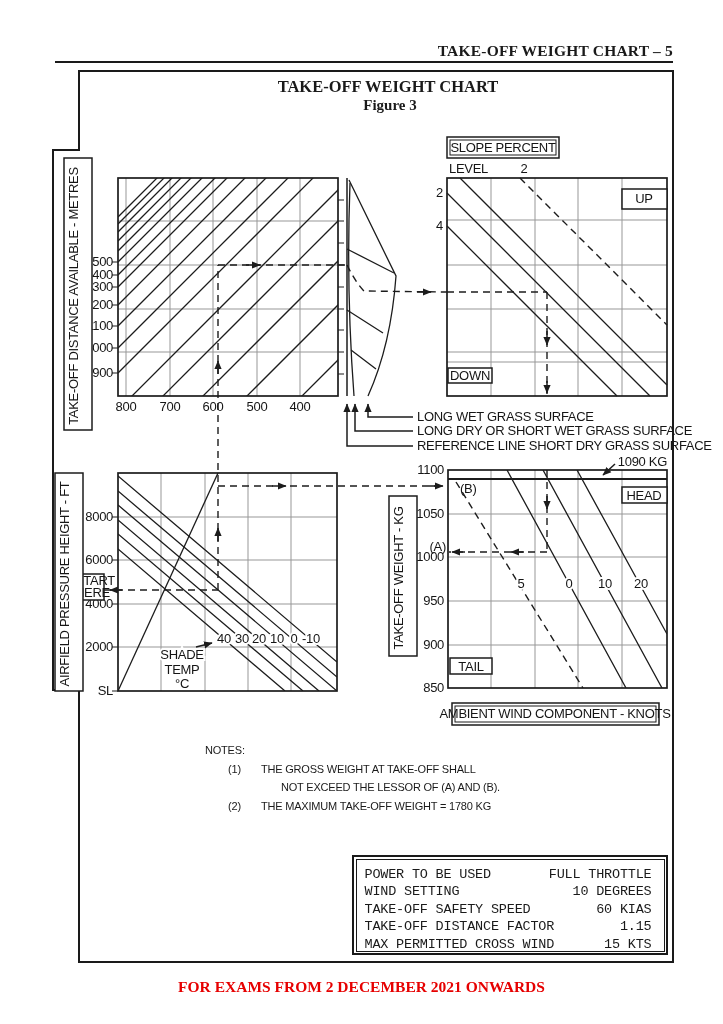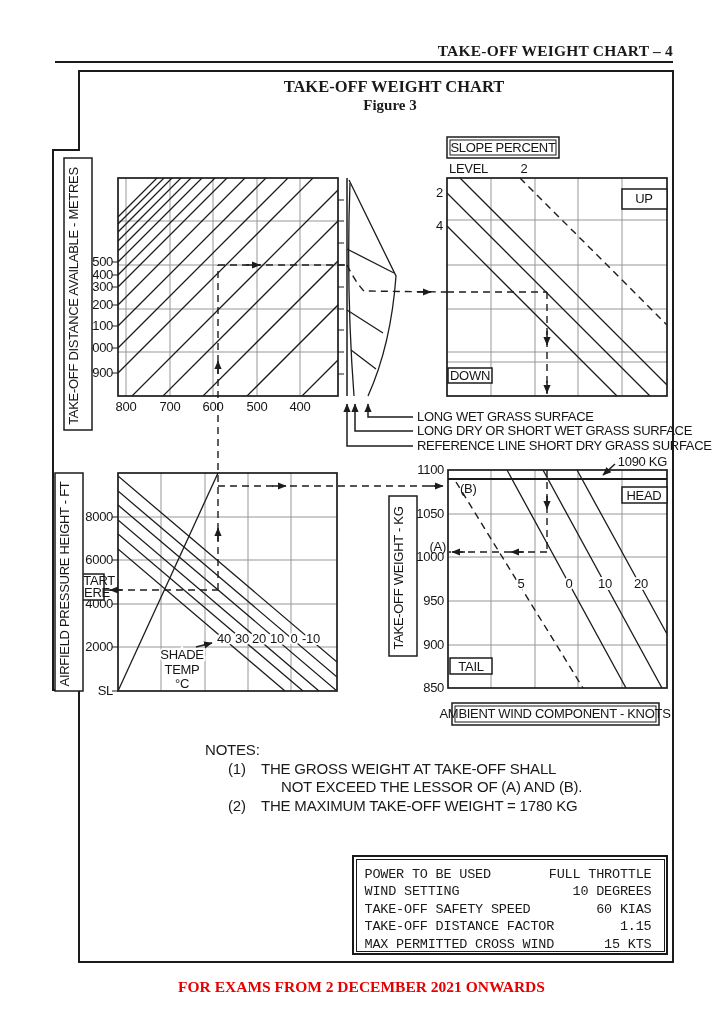--- a/index.html
+++ b/index.html
@@ -4,52 +4,52 @@
 <style>
   html,body { margin:0; padding:0; background:#ffffff; }
   .page { position:relative; width:723px; height:1024px; background:#fff;
           font-family:"Liberation Sans",sans-serif; color:#1a1a1a; overflow:hidden; }
   .hdr  { position:absolute; top:42px; right:50px; font:bold 15.5px "Liberation Serif",serif; letter-spacing:.2px; }
   .hdr-rule { position:absolute; left:55px; top:61px; width:618px; height:2px; background:#1a1a1a; }
   .main-box { position:absolute; left:78px; top:70px; width:596px; height:893px;
               box-sizing:border-box; border:2.2px solid #1a1a1a; }
   .notch { position:absolute; left:52px; top:149px; width:28px; height:542px; background:#fff;
            box-sizing:border-box; border:2.2px solid #1a1a1a; border-right:none; }
-  .title    { position:absolute; left:96px; top:77px;  width:596px; text-align:center; font:bold 16.5px "Liberation Serif",serif; }
+  .title    { position:absolute; left:90px; top:77px;  width:596px; text-align:center; font:bold 16.5px "Liberation Serif",serif; }
   .subtitle { position:absolute; left:92px; top:97px;  width:596px; text-align:center; font:bold 15px "Liberation Serif",serif; }
   .overlay { position:absolute; left:0; top:0; }
   .overlay text { font-family:"Liberation Sans",sans-serif; font-size:13px; fill:#151515; letter-spacing:-.3px; }
   .te { text-anchor:end; } .tm { text-anchor:middle; }
   .t12 { font-size:12.5px; } .t11 { font-size:11.5px; }
   .grid { stroke:#979797; stroke-width:1; fill:none; }
   .frame { stroke:#1c1c1c; stroke-width:1.7; fill:none; }
   .ln { stroke:#1c1c1c; stroke-width:1.5; fill:none; }
   .lnthin { stroke:#1c1c1c; stroke-width:1.3; fill:none; }
   .tick { stroke:#1c1c1c; stroke-width:1.2; }
   .dash { stroke:#1c1c1c; stroke-width:1.4; fill:none; stroke-dasharray:7 5; }
   .arr { stroke:#1c1c1c; stroke-width:1.5; fill:none; marker-end:url(#ah); }
   .wbox { fill:#fff; stroke:#1c1c1c; stroke-width:1.5; }
   .wbg { paint-order:stroke fill; stroke:#fff; stroke-width:4px; }
-  .notes { position:absolute; left:205px; top:741px; font-size:15px; line-height:18.5px; letter-spacing:-.2px; }
+  .notes { position:absolute; left:205px; top:741px; font-size:11px; line-height:18.5px; letter-spacing:-.2px; }
   .note-row { display:flex; }
   .nnum { display:inline-block; width:33px; margin-left:23px; flex:none; }
   .settings { position:absolute; left:352px; top:855px; width:316px; height:100px;
               box-sizing:border-box; border:2.2px solid #1a1a1a; padding:1.5px; background:#fff; }
   .settings-inner { border:1.2px solid #1a1a1a; height:100%; box-sizing:border-box;
                     padding:6px 12px 0 8px; font-size:13.5px; line-height:17.5px; letter-spacing:-.2px;font-family:Liberation Mono, monospace; }
   .srow { display:flex; justify-content:space-between; }
   .footer { position:absolute; left:0; top:978px; width:723px; text-align:center;
             font:bold 15.5px "Liberation Serif",serif; color:#e60000; }
 </style>
 </head>
 <body>
 
 <div class="page">
 
-  <div class="hdr">TAKE-OFF WEIGHT CHART – 4</div>
+  <div class="hdr">TAKE-OFF WEIGHT CHART – 5</div>
   <div class="hdr-rule"></div>
   <div class="main-box"></div>
   <div class="notch"></div>
   <div class="title">TAKE-OFF WEIGHT CHART</div>
   <div class="subtitle">Figure 3</div>
 
   <svg class="overlay" width="723" height="1024" viewBox="0 0 723 1024">
     <defs>
       <marker id="ah" markerUnits="userSpaceOnUse" markerWidth="11" markerHeight="11" refX="8" refY="4" orient="auto">
         <path d="M0,0.4 L8.6,4 L0,7.6 Z" fill="#1c1c1c"></path>

